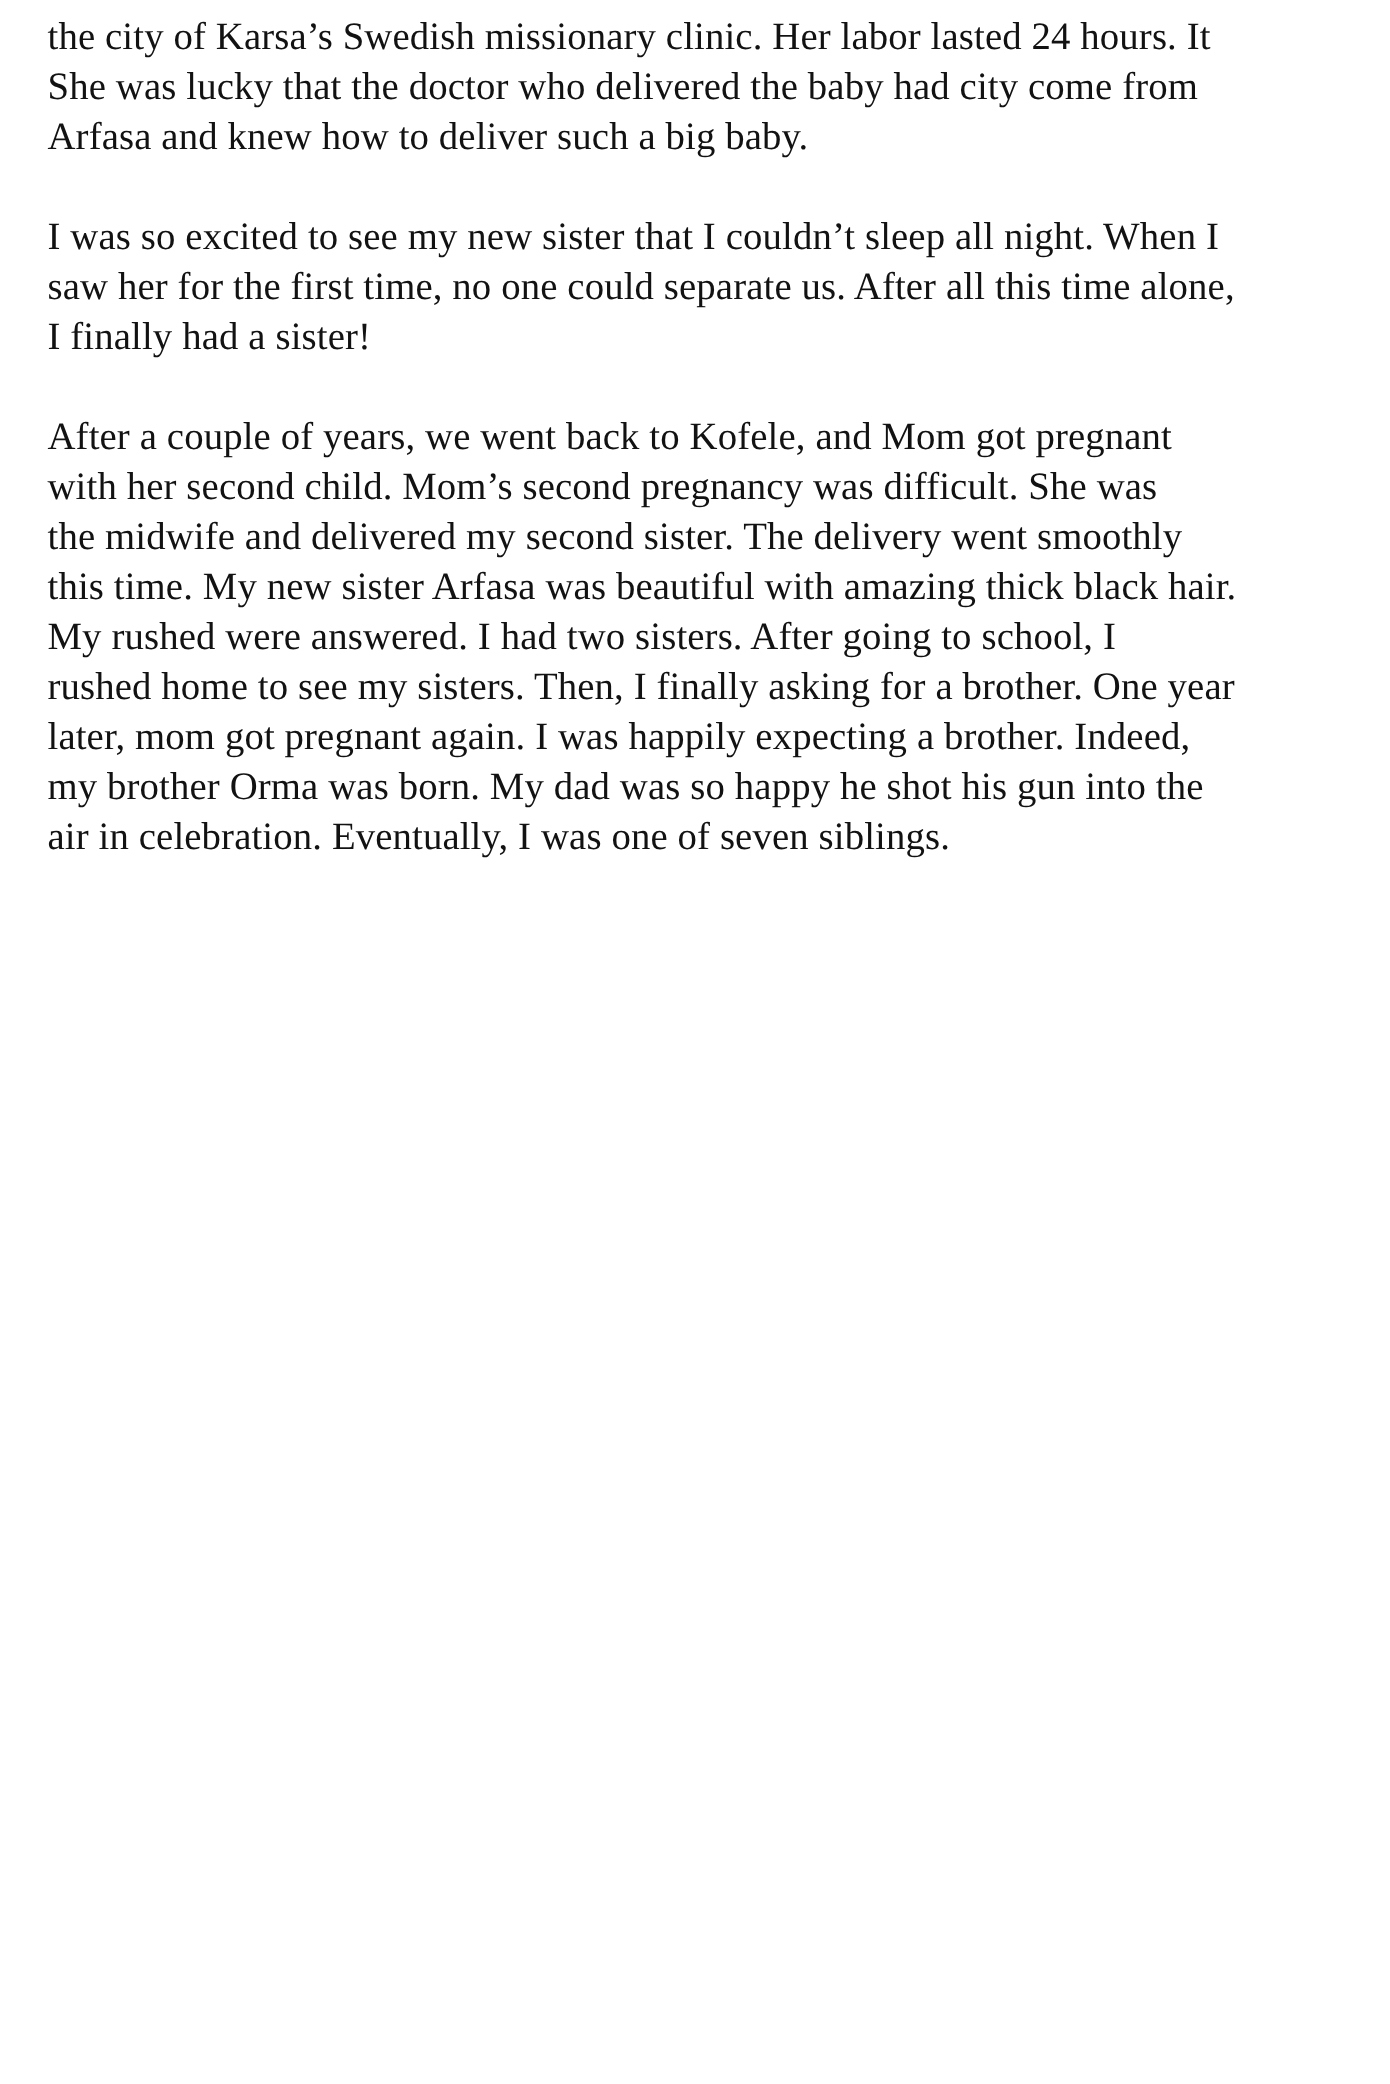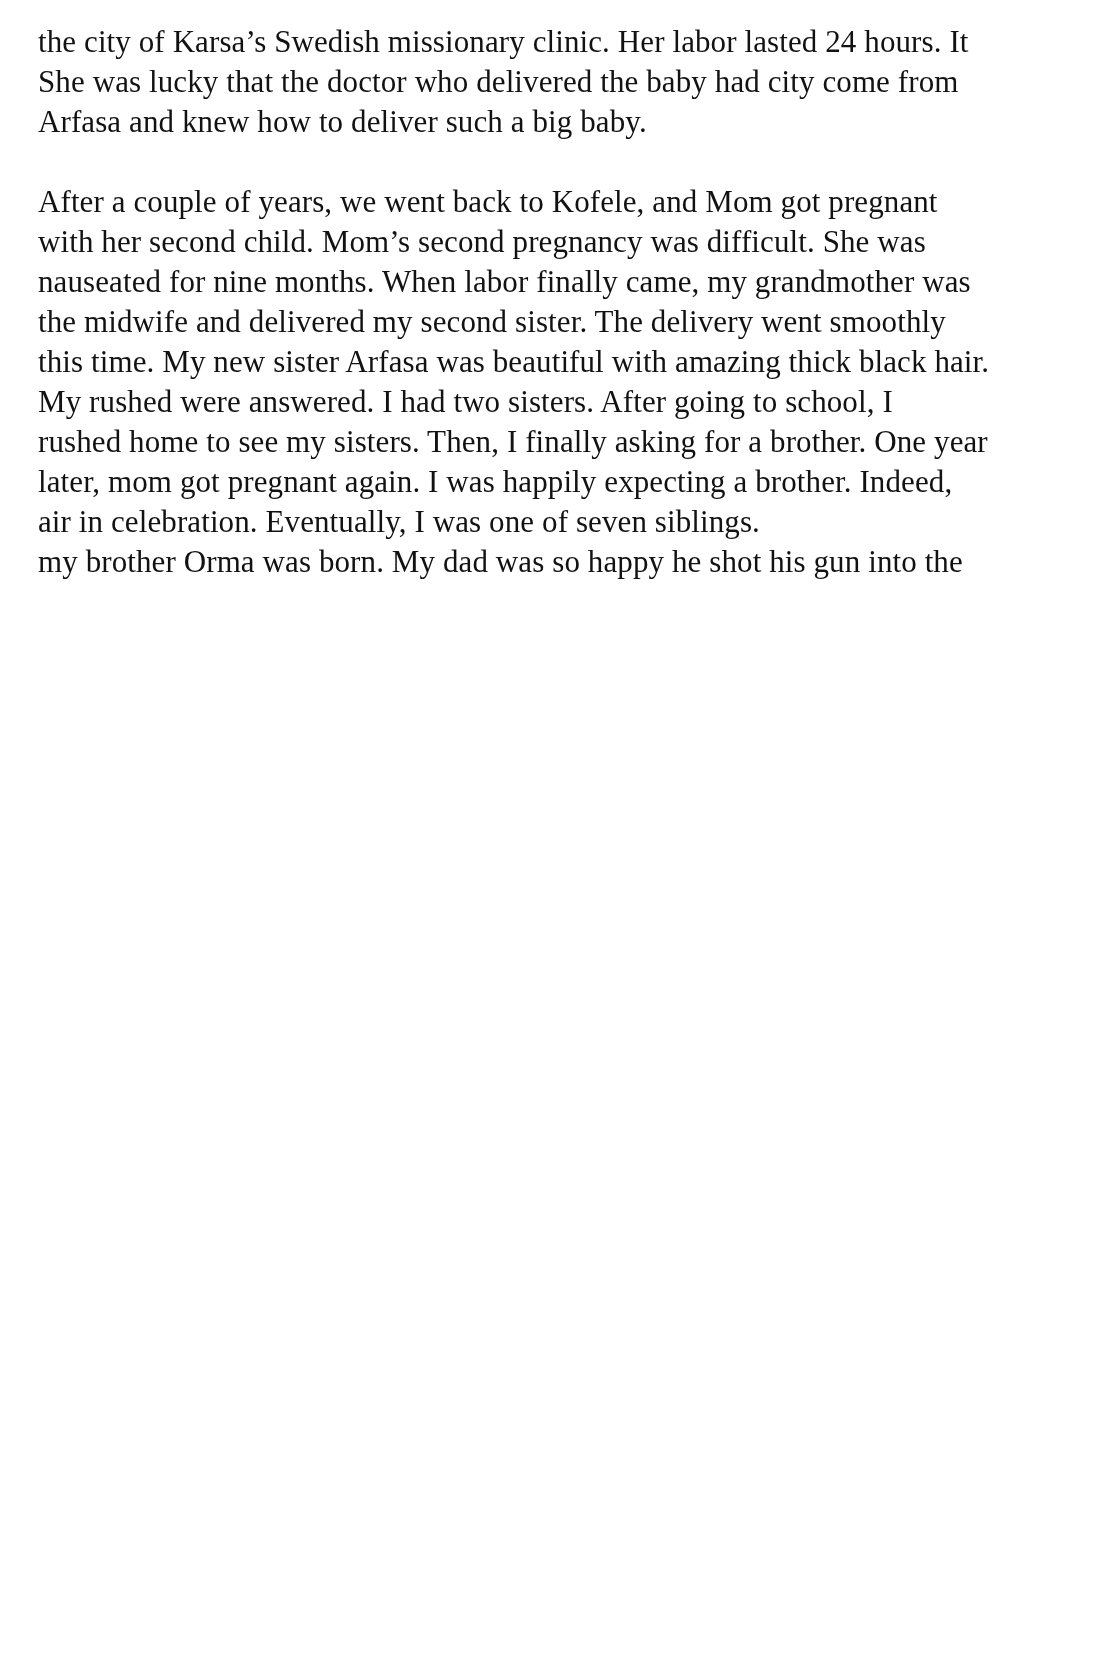--- a/index.html
+++ b/index.html
@@ -11,21 +11,21 @@
     position: relative;
     width: 1112px;
     height: 1667px;
     background: #ffffff;
     overflow: hidden;
     font-family: "Liberation Serif", "DejaVu Serif", serif;
     color: #121212;
   }
   .text-block {
     position: absolute;
-    top: 22px;
+    top: 9px;
     left: 38px;
     right: 40px;
   }
   .paragraph {
     margin: 0;
   }
   .paragraph + .paragraph {
     margin-top: 40px;
   }
   .text-line {
@@ -40,28 +40,32 @@
 
 <div class="page">
   <div class="text-block">
 
     <div class="paragraph">
       <div class="text-line">the city of Karsa’s Swedish missionary clinic. Her labor lasted 24 hours. It</div>
       <div class="text-line">She was lucky that the doctor who delivered the baby had city come from</div>
       <div class="text-line">Arfasa and knew how to deliver such a big baby.</div>
     </div>
 
+    <div class="paragraph">
+      <div class="text-line">I was so excited to see my new sister that I couldn’t sleep all night. When I</div>
+      <div class="text-line">saw her for the first time, no one could separate us. After all this time alone,</div>
+      <div class="text-line">I finally had a sister!</div>
+    </div>
 
     <div class="paragraph">
       <div class="text-line">After a couple of years, we went back to Kofele, and Mom got pregnant</div>
       <div class="text-line">with her second child. Mom’s second pregnancy was difficult. She was</div>
-      <div class="text-line">nauseated for nine months. When labor finally came, my grandmother was</div>
       <div class="text-line">the midwife and delivered my second sister. The delivery went smoothly</div>
       <div class="text-line">this time. My new sister Arfasa was beautiful with amazing thick black hair.</div>
       <div class="text-line">My rushed were answered. I had two sisters. After going to school, I</div>
       <div class="text-line">rushed home to see my sisters. Then, I finally asking for a brother. One year</div>
       <div class="text-line">later, mom got pregnant again. I was happily expecting a brother. Indeed,</div>
+      <div class="text-line">my brother Orma was born. My dad was so happy he shot his gun into the</div>
       <div class="text-line">air in celebration. Eventually, I was one of seven siblings.</div>
-      <div class="text-line">my brother Orma was born. My dad was so happy he shot his gun into the</div>
     </div>
 
   </div>
 </div>
 
 </body></html>

